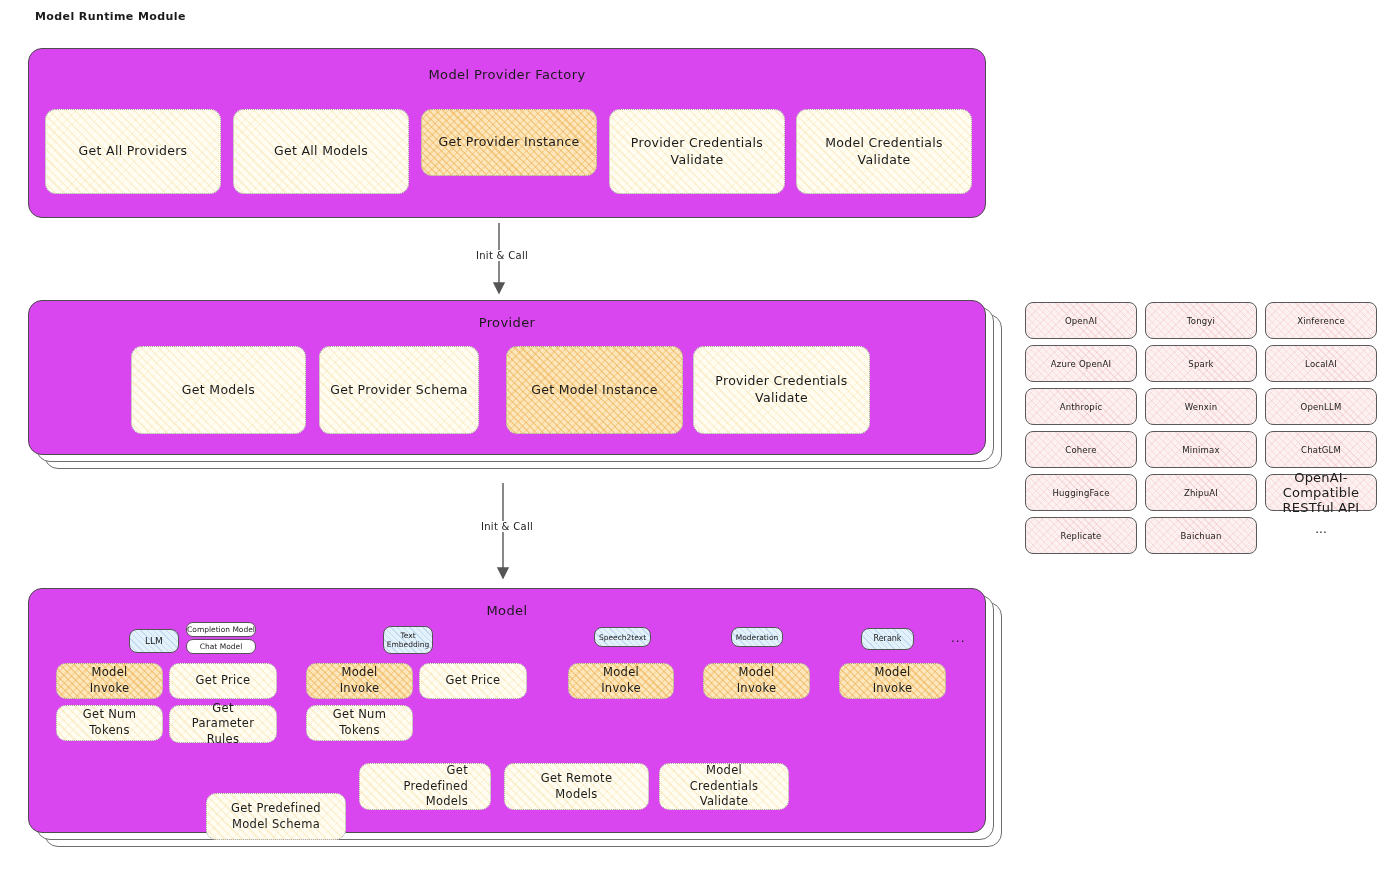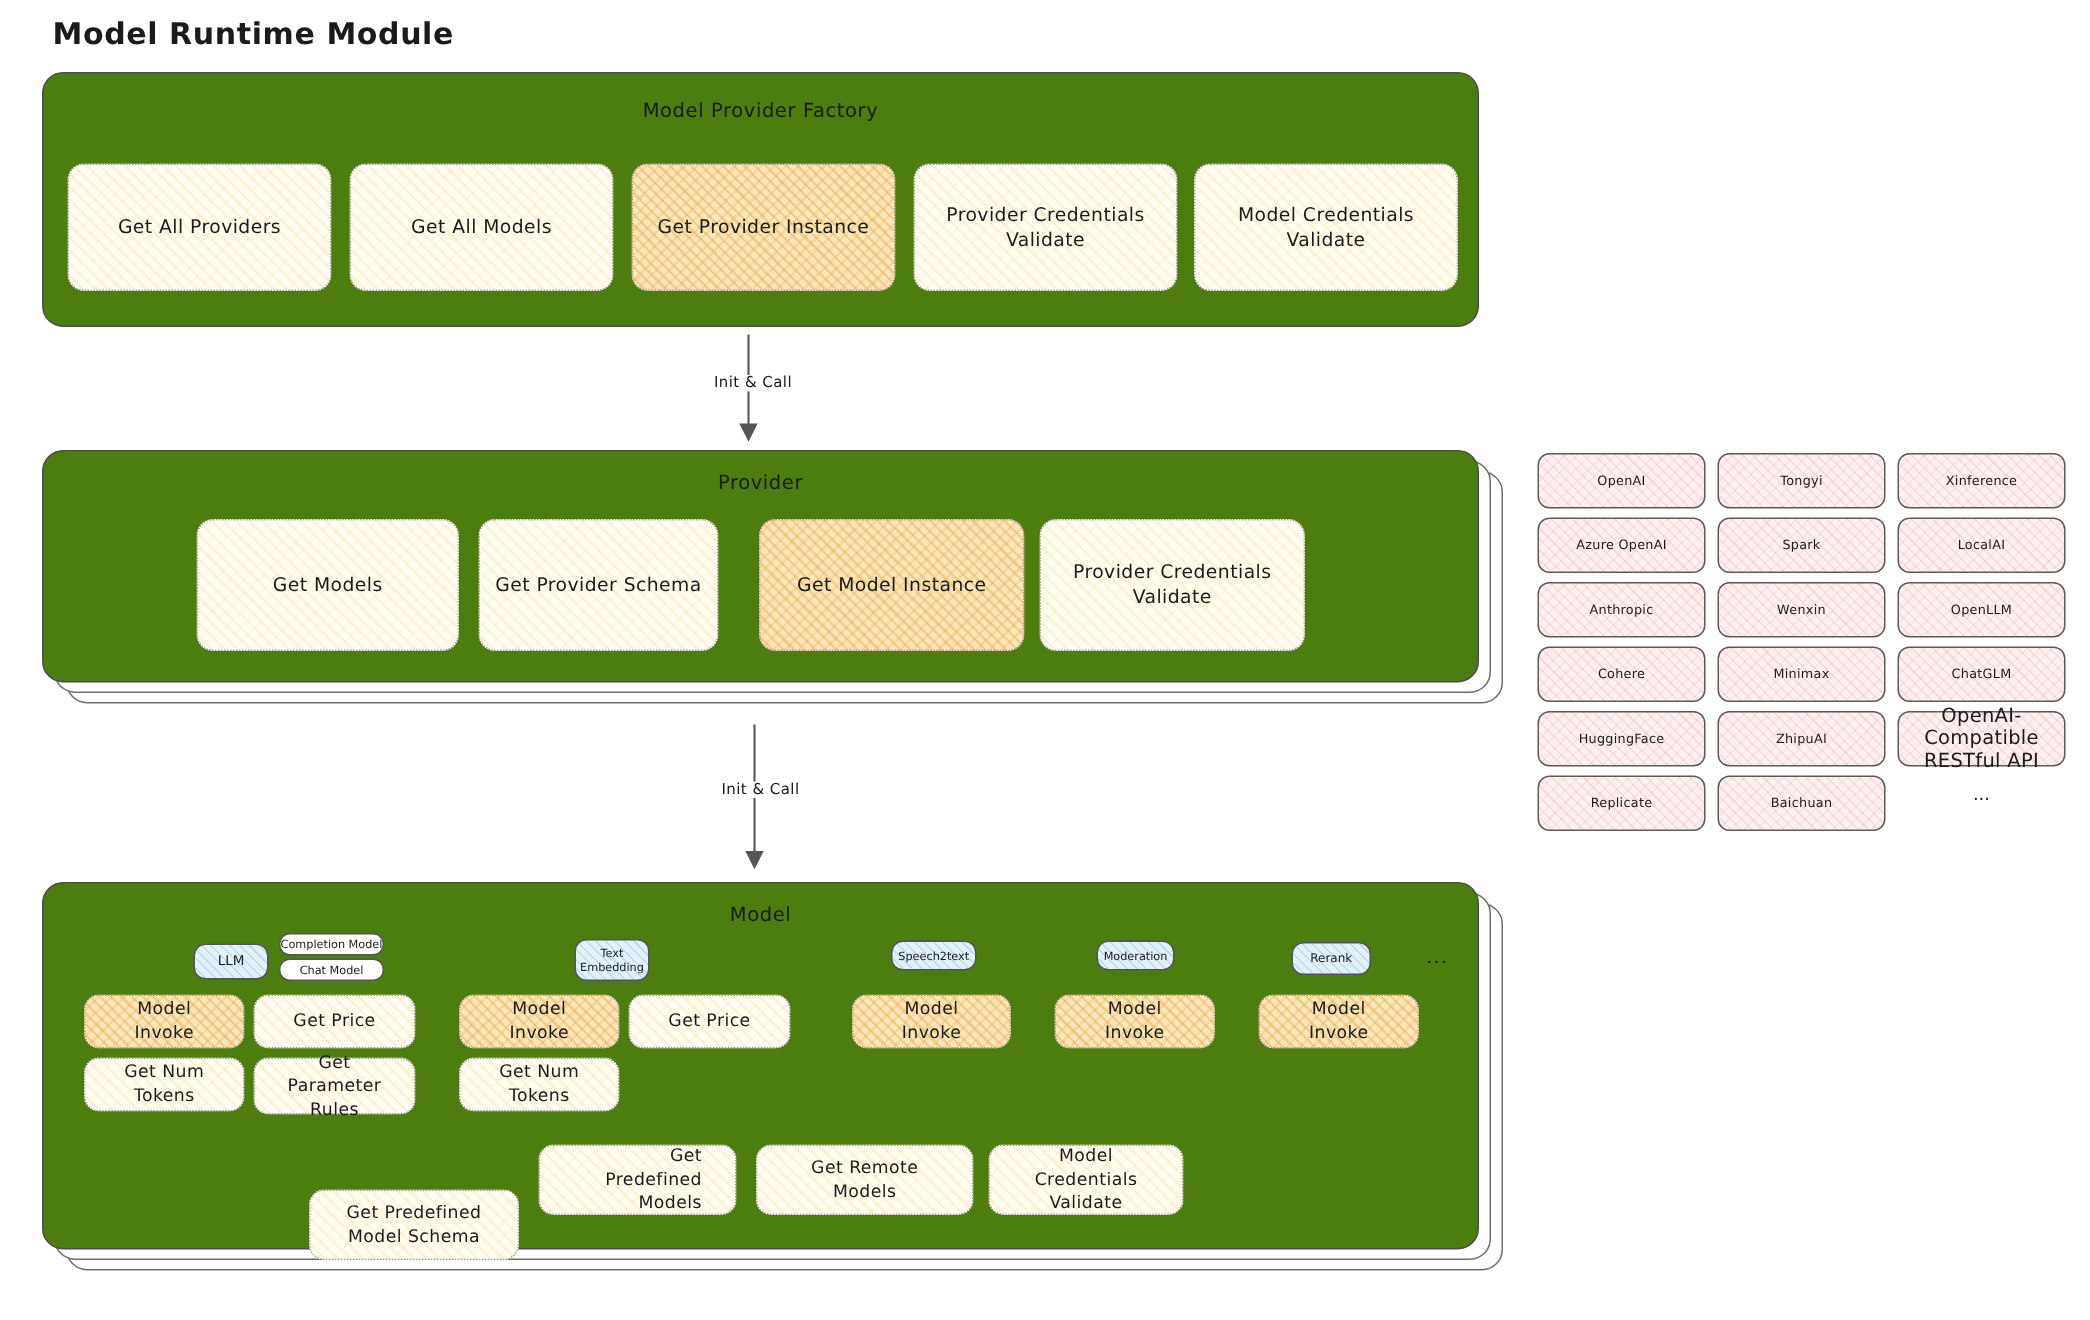--- a/index.html
+++ b/index.html
@@ -1,24 +1,24 @@
 <!DOCTYPE html>
 <html><head>
 <meta charset="utf-8">
 <style>
   html,body{margin:0;padding:0;background:#ffffff;}
   .wrap{
     position:relative;width:1393px;height:880px;background:#ffffff;overflow:hidden;
     font-family:"DejaVu Sans", sans-serif;color:#1b1b1b;
   }
   .page-title{
-    position:absolute;left:35px;top:10px;font-size:20px;font-weight:600;letter-spacing:.4px;
+    position:absolute;left:35px;top:10px;font-size:11px;font-weight:600;letter-spacing:.4px;
   }
   .panel{
-    position:absolute;background:#4d7c0f;border:1.6px solid #4d4d4d;border-radius:14px;box-sizing:border-box;
+    position:absolute;background:#d946ef;border:1.6px solid #4d4d4d;border-radius:14px;box-sizing:border-box;
   }
   .layer{
     position:absolute;background:#ffffff;border:1.4px solid #6e6e6e;border-radius:14px;box-sizing:border-box;
   }
   .panel-title{
     position:absolute;left:0;width:100%;text-align:center;font-size:13px;letter-spacing:.4px;
   }
   .btn{
     position:absolute;display:flex;align-items:center;justify-content:center;text-align:center;
     border:1.6px dotted #9a9a9a;border-radius:11px;box-sizing:border-box;
@@ -67,21 +67,21 @@
 <body>
 
 <div class="wrap">
 
   <div class="page-title">Model Runtime Module</div>
 
   <div class="panel" style="left:28px;top:48px;width:958px;height:170px;">
     <div class="panel-title" style="top:18px;">Model Provider Factory</div>
     <div class="btn" style="left:16px;top:60px;width:176px;height:85px;">Get All Providers</div>
     <div class="btn" style="left:204px;top:60px;width:176px;height:85px;">Get All Models</div>
-    <div class="btn hl" style="left:392px;top:60px;width:176px;height:85px;">Get Provider Instance</div>
+    <div class="btn hl" style="left:392px;top:60px;width:176px;height:67px;">Get Provider Instance</div>
     <div class="btn" style="left:580px;top:60px;width:176px;height:85px;">Provider Credentials Validate</div>
     <div class="btn" style="left:767px;top:60px;width:176px;height:85px;">Model Credentials Validate</div>
   </div>
 
   <svg class="arrows" width="1393" height="880">
     <g stroke="#555" stroke-width="1.4" fill="#555">
       <line x1="499" y1="223" x2="499" y2="285"></line>
       <path d="M494,283 L499,293 L504,283 Z"></path>
       <line x1="503" y1="483" x2="503" y2="570"></line>
       <path d="M498,568 L503,578 L508,568 Z"></path>

